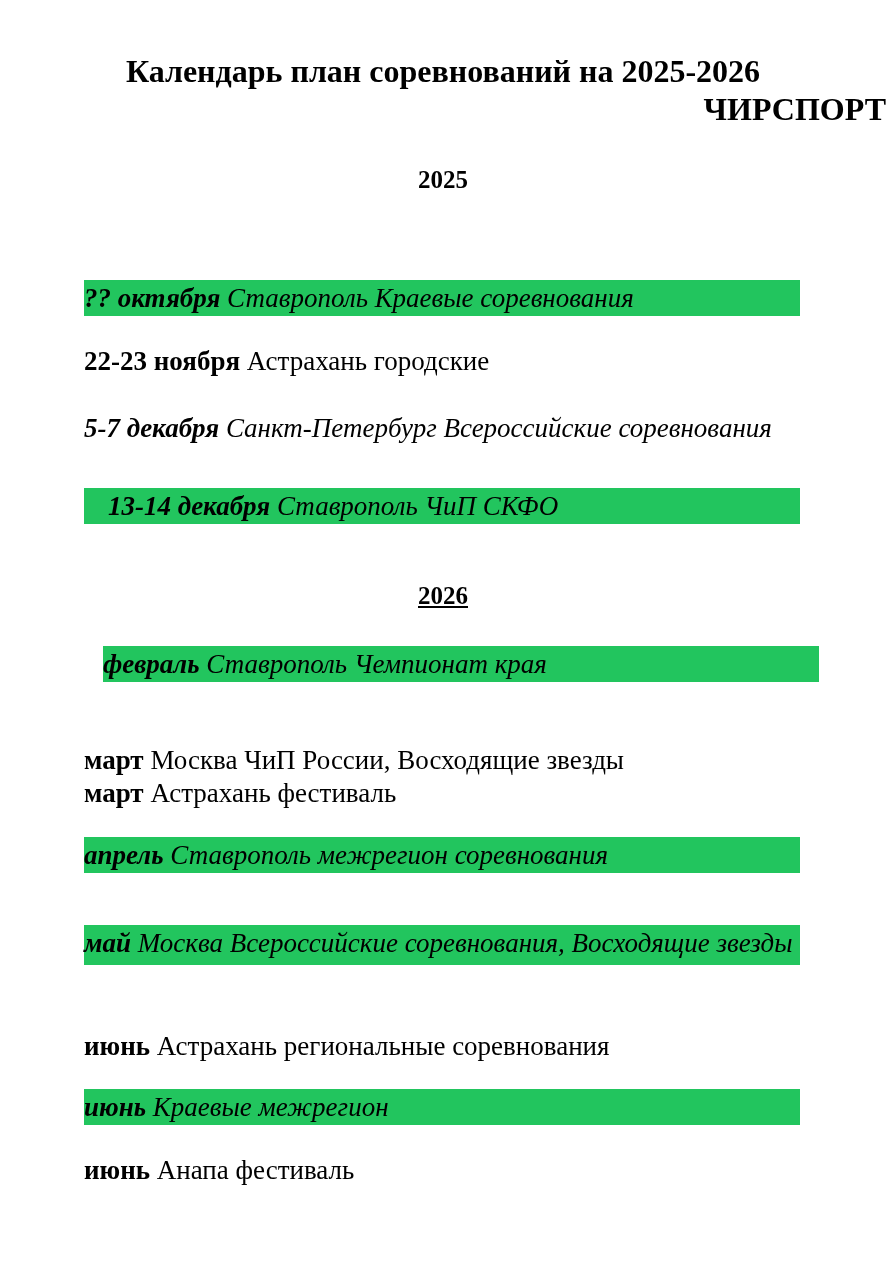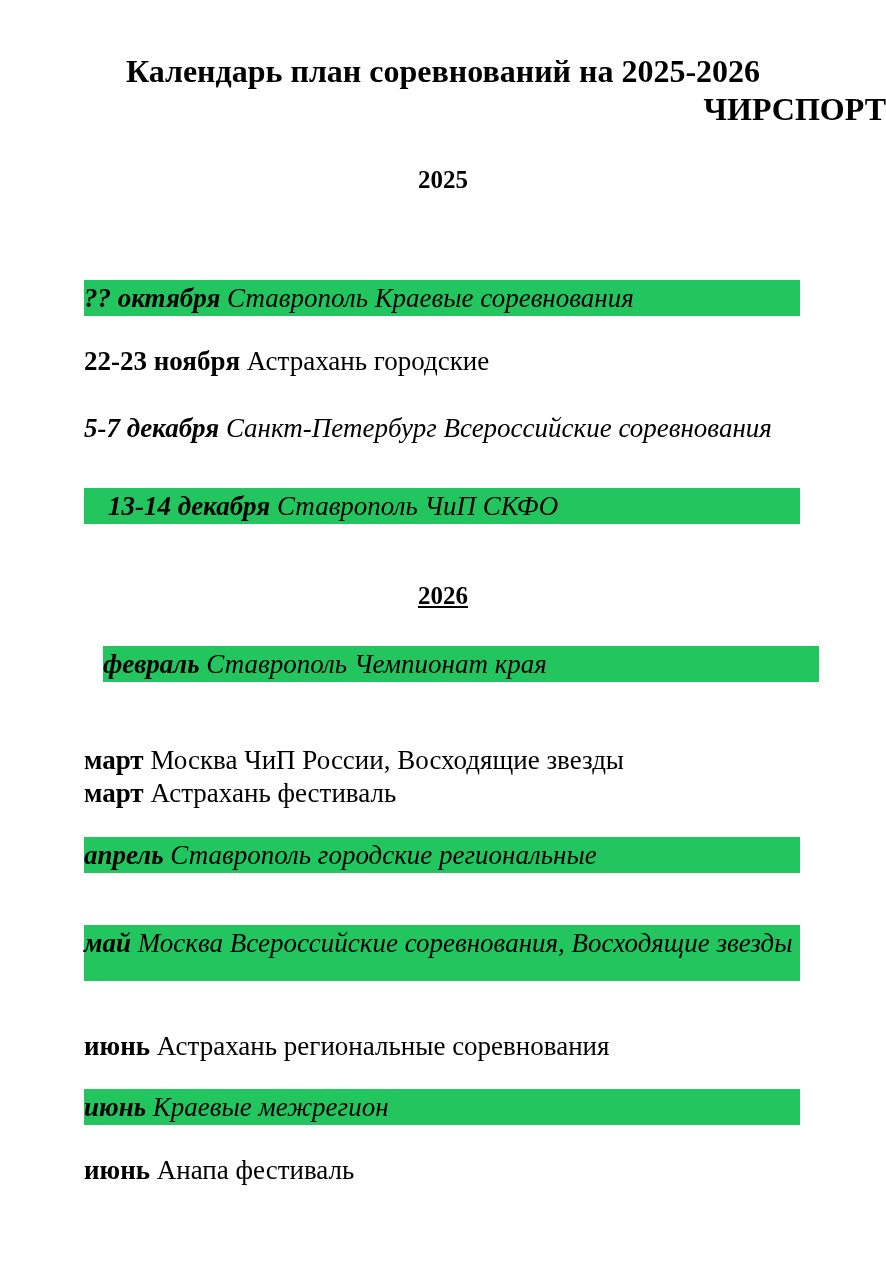--- a/index.html
+++ b/index.html
@@ -58,23 +58,23 @@
 <div class="entry" style="top:713px;margin-top:29px;">
   <b>март</b>
   <span>Москва ЧиП России, Восходящие звезды</span>
 </div>
 <div class="entry" style="top:775px;">
   <b>март</b>
   <span>Астрахань фестиваль</span>
 </div>
 <div class="entry hl" style="top:837px;">
   <b>апрель</b>
-  <span>Ставрополь городские региональные</span>
+  <span>Ставрополь межрегион соревнования</span>
 </div>
-<div class="entry hl" style="top:925px; padding-bottom:20px;">
+<div class="entry hl" style="top:925px; padding-bottom:4px;">
   <b>май</b>
   <span>Москва Всероссийские соревнования, Восходящие звезды</span>
 </div>
 <div class="entry" style="top:1028px;">
   <b>июнь</b>
   <span>Астрахань региональные соревнования</span>
 </div>
 <div class="entry hl" style="top:1089px;">
   <b>июнь</b>
   <span>Краевые межрегион</span>

